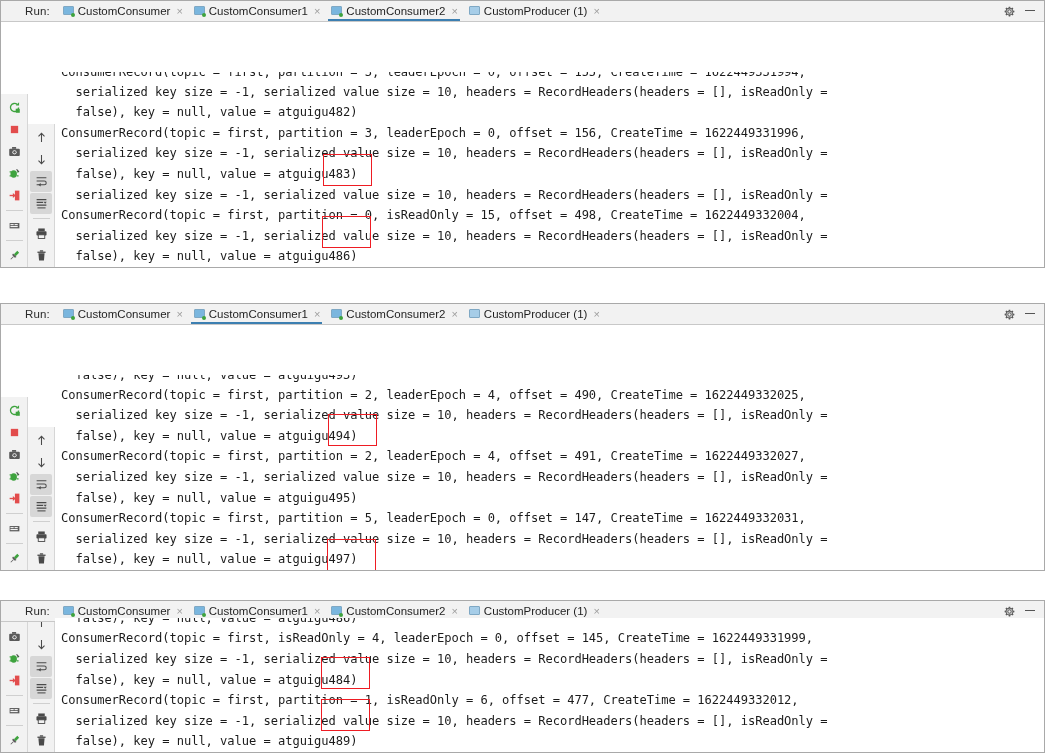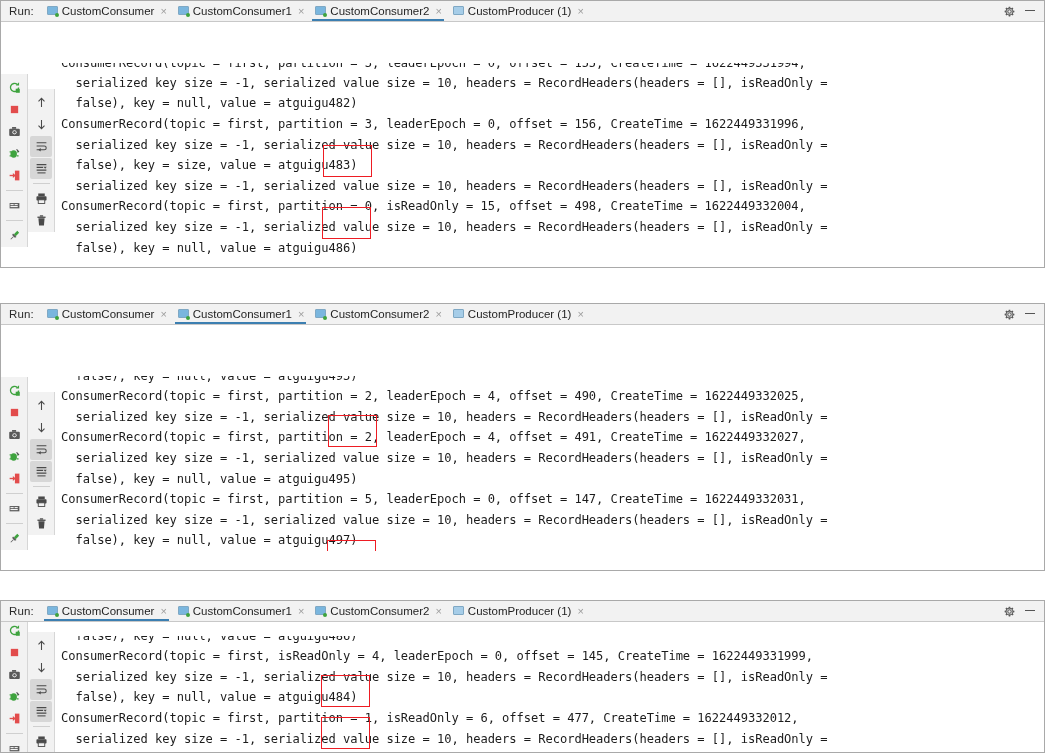--- a/index.html
+++ b/index.html
@@ -33,20 +33,21 @@
     position: relative;
     height: 21px;
     background: #f2f2f2;
     border-bottom: 1px solid #c8c8c8;
     display: flex;
     align-items: stretch;
     font-size: 11.5px;
     color: #1a1a1a;
     box-sizing: border-box;
     white-space: nowrap;
+    padding-left: 16px;
   }
   .run-label {
     display: flex;
     align-items: center;
     padding: 0 7px 0 8px;
     color: #2b2b2b;
     font-size: 11.5px;
     letter-spacing: .1px;
   }
   .tab {
@@ -105,23 +106,22 @@
   .minimize-icon {
     width: 10px; height: 1px;
     background: #555;
     display: block;
     margin-bottom: 1px;
   }
 
   
   .panel-body {
     display: flex;
-    align-items: center;
+    align-items: flex-end;
     height: calc(100% - 21px);
-    margin-top: 16px;
   }
   .gutter {
     width: 27px;
     flex: 0 0 27px;
     background: #f2f2f2;
     border-right: 1px solid #d6d6d6;
     display: flex;
     flex-direction: column;
     align-items: center;
     padding-top: 3px;
@@ -330,21 +330,21 @@
     </div>
 
     <div class="console">
       <div class="clip-wrap">
         <div class="codeline">ConsumerRecord(topic = first, partition = 3, leaderEpoch = 0, offset = 155, CreateTime = 1622449331994,</div>
       </div>
       <div class="codeline">  serialized key size = -1, serialized value size = 10, headers = RecordHeaders(headers = [], isReadOnly =</div>
       <div class="codeline">  false), key = null, value = atguigu482)</div>
       <div class="codeline">ConsumerRecord(topic = first, partition = 3, leaderEpoch = 0, offset = 156, CreateTime = 1622449331996,</div>
       <div class="codeline">  serialized key size = -1, serialized value size = 10, headers = RecordHeaders(headers = [], isReadOnly =</div>
-      <div class="codeline">  false), key = size, value = atguigu483)</div>
+      <div class="codeline">  false), key = null, value = atguigu483)</div>
       <div class="codeline">  serialized key size = -1, serialized value size = 10, headers = RecordHeaders(headers = [], isReadOnly =</div>
       <div class="codeline">ConsumerRecord(topic = first, partition = 0, isReadOnly = 15, offset = 498, CreateTime = 1622449332004,</div>
       <div class="codeline">  serialized key size = -1, serialized value size = 10, headers = RecordHeaders(headers = [], isReadOnly =</div>
       <div class="codeline">  false), key = null, value = atguigu486)</div>
 
       <div class="redbox" style="left:268px;top:82px;width:49px;height:32px;"></div>
       <div class="redbox" style="left:267px;top:144px;width:49px;height:32px;"></div>
       <div class="redbox" style="left:263px;top:206px;width:49px;height:32px;"></div>
     </div>
   </div>
@@ -492,20 +492,21 @@
           </svg>
       </span>
     </div>
 
     <div class="console">
       <div class="clip-wrap">
         <div class="codeline">  false), key = null, value = atguigu493)</div>
       </div>
       <div class="codeline">ConsumerRecord(topic = first, partition = 2, leaderEpoch = 4, offset = 490, CreateTime = 1622449332025,</div>
       <div class="codeline">  serialized key size = -1, serialized value size = 10, headers = RecordHeaders(headers = [], isReadOnly =</div>
+      <div class="codeline">  false), key = null, value = atguigu494)</div>
       <div class="codeline">ConsumerRecord(topic = first, partition = 2, leaderEpoch = 4, offset = 491, CreateTime = 1622449332027,</div>
       <div class="codeline">  serialized key size = -1, serialized value size = 10, headers = RecordHeaders(headers = [], isReadOnly =</div>
       <div class="codeline">  false), key = null, value = atguigu495)</div>
       <div class="codeline">ConsumerRecord(topic = first, partition = 5, leaderEpoch = 0, offset = 147, CreateTime = 1622449332031,</div>
       <div class="codeline">  serialized key size = -1, serialized value size = 10, headers = RecordHeaders(headers = [], isReadOnly =</div>
       <div class="codeline">  false), key = null, value = atguigu497)</div>
 
       <div class="redbox" style="left:273px;top:39px;width:49px;height:32px;"></div>
       <div class="redbox" style="left:272px;top:164px;width:49px;height:32px;"></div>
     </div>

